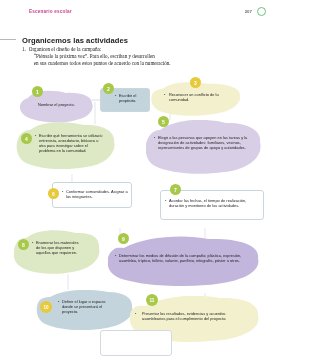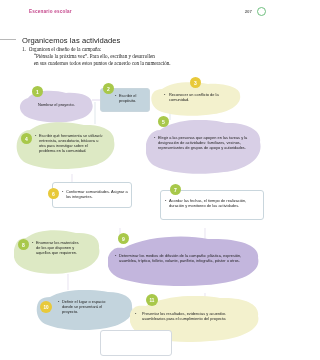--- a/index.html
+++ b/index.html
@@ -60,21 +60,21 @@
     width: 16px;
     height: 0.8px;
     background: #b8b8b8;
   }
   .page-title {
     position: absolute;
     left: 22px;
     top: 31px;
     font-family: "Liberation Sans", sans-serif;
     font-size: 7.6px;
-    font-weight: 400;
+    font-weight: 700;
     color: #1d1d1d;
     letter-spacing: 0.05px;
   }
 
   
   .intro {
     position: absolute;
     left: 22px;
     top: 46px;
     width: 214px;

